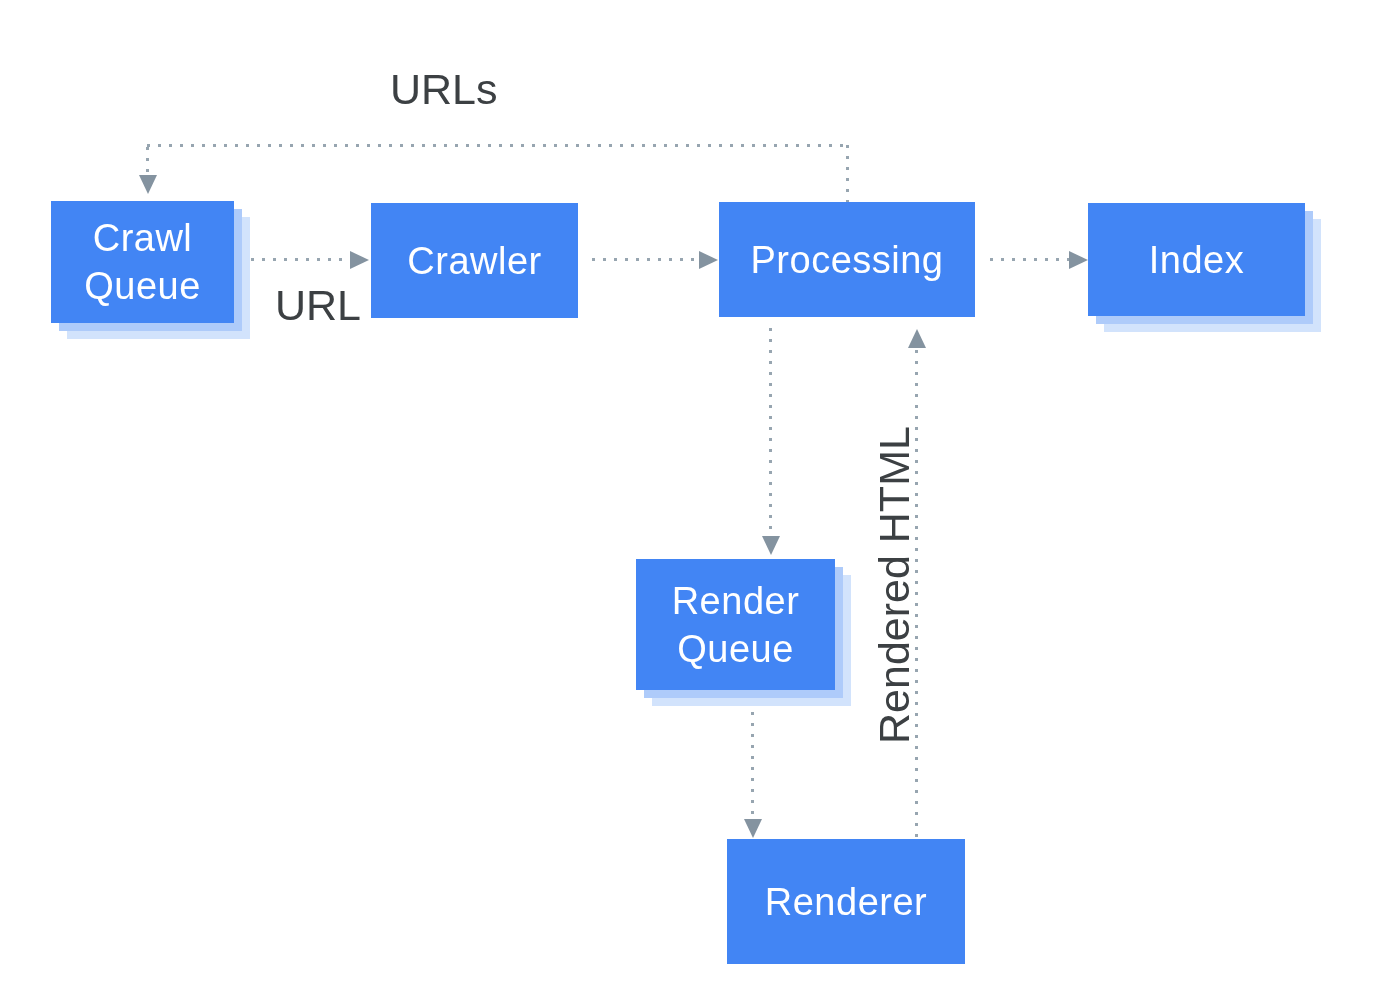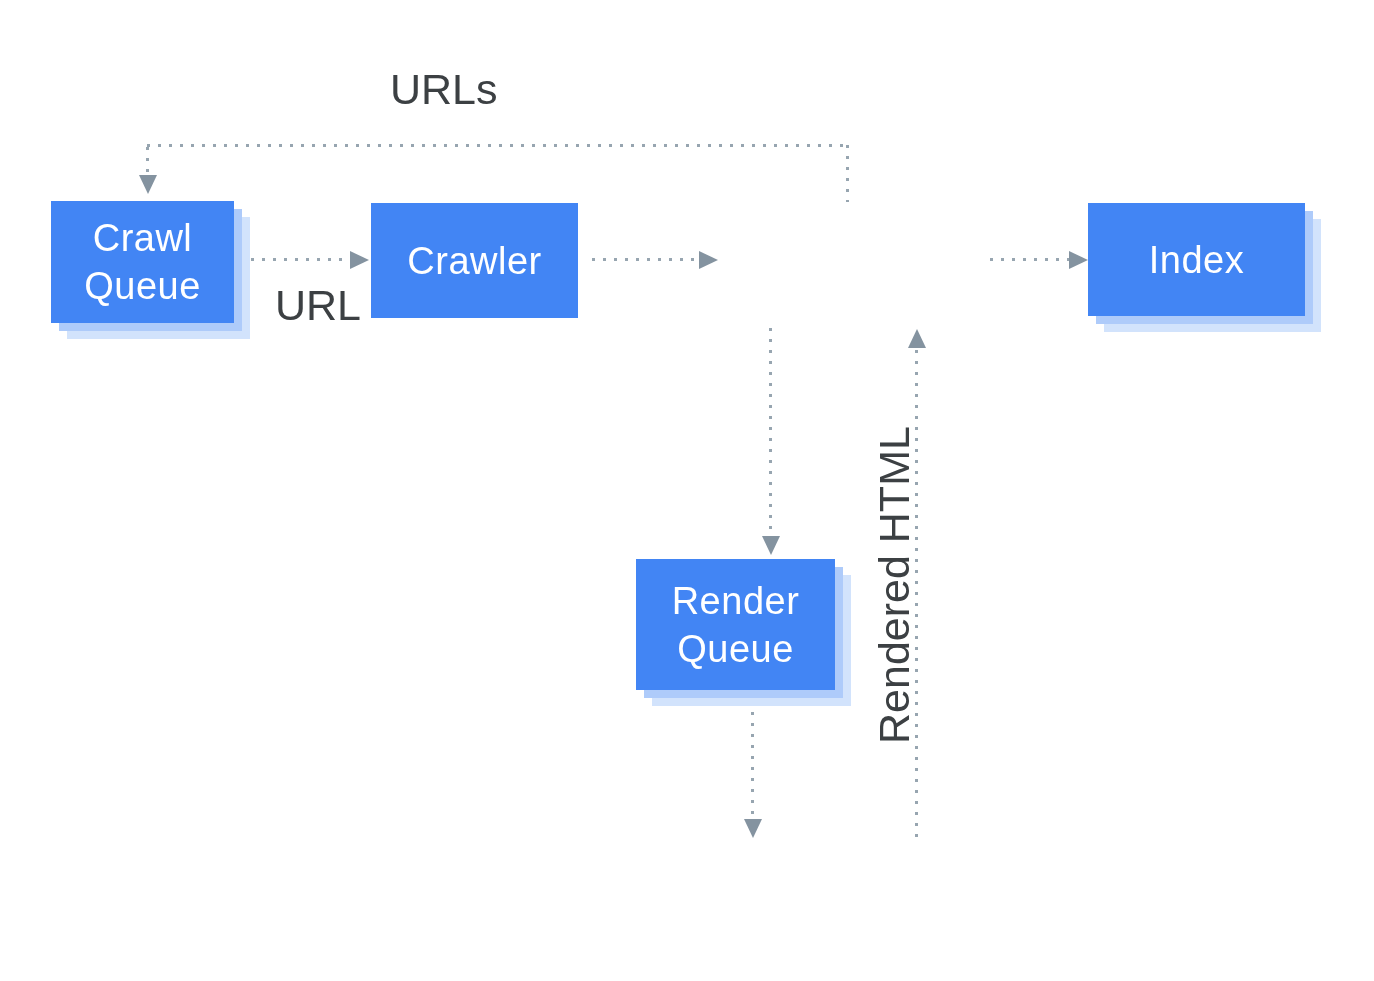--- a/index.html
+++ b/index.html
@@ -115,23 +115,29 @@
   <div class="lbl lbl-rotated" style="left:870px; top:712px">Rendered HTML</div>
 
   <div class="node shadowed" style="left:51px; top:169px; width:183px; height:122px">
     <span>Crawl Queue</span>
   </div>
 
   <div class="node" style="left:371px; top:171px; width:207px; height:115px">
     <span>Crawler</span>
   </div>
 
+  <div class="node" style="left:719px; top:170px; width:256px; height:115px">
+    <span>Processing</span>
+  </div>
 
   <div class="node shadowed" style="left:636px; top:527px; width:199px; height:131px">
     <span>Render Queue</span>
   </div>
 
   <div class="node shadowed" style="left:1088px; top:171px; width:217px; height:113px">
     <span>Index</span>
   </div>
 
+  <div class="node" style="left:727px; top:807px; width:238px; height:125px">
+    <span>Renderer</span>
+  </div>
 
 </div>
 
 </body></html>

